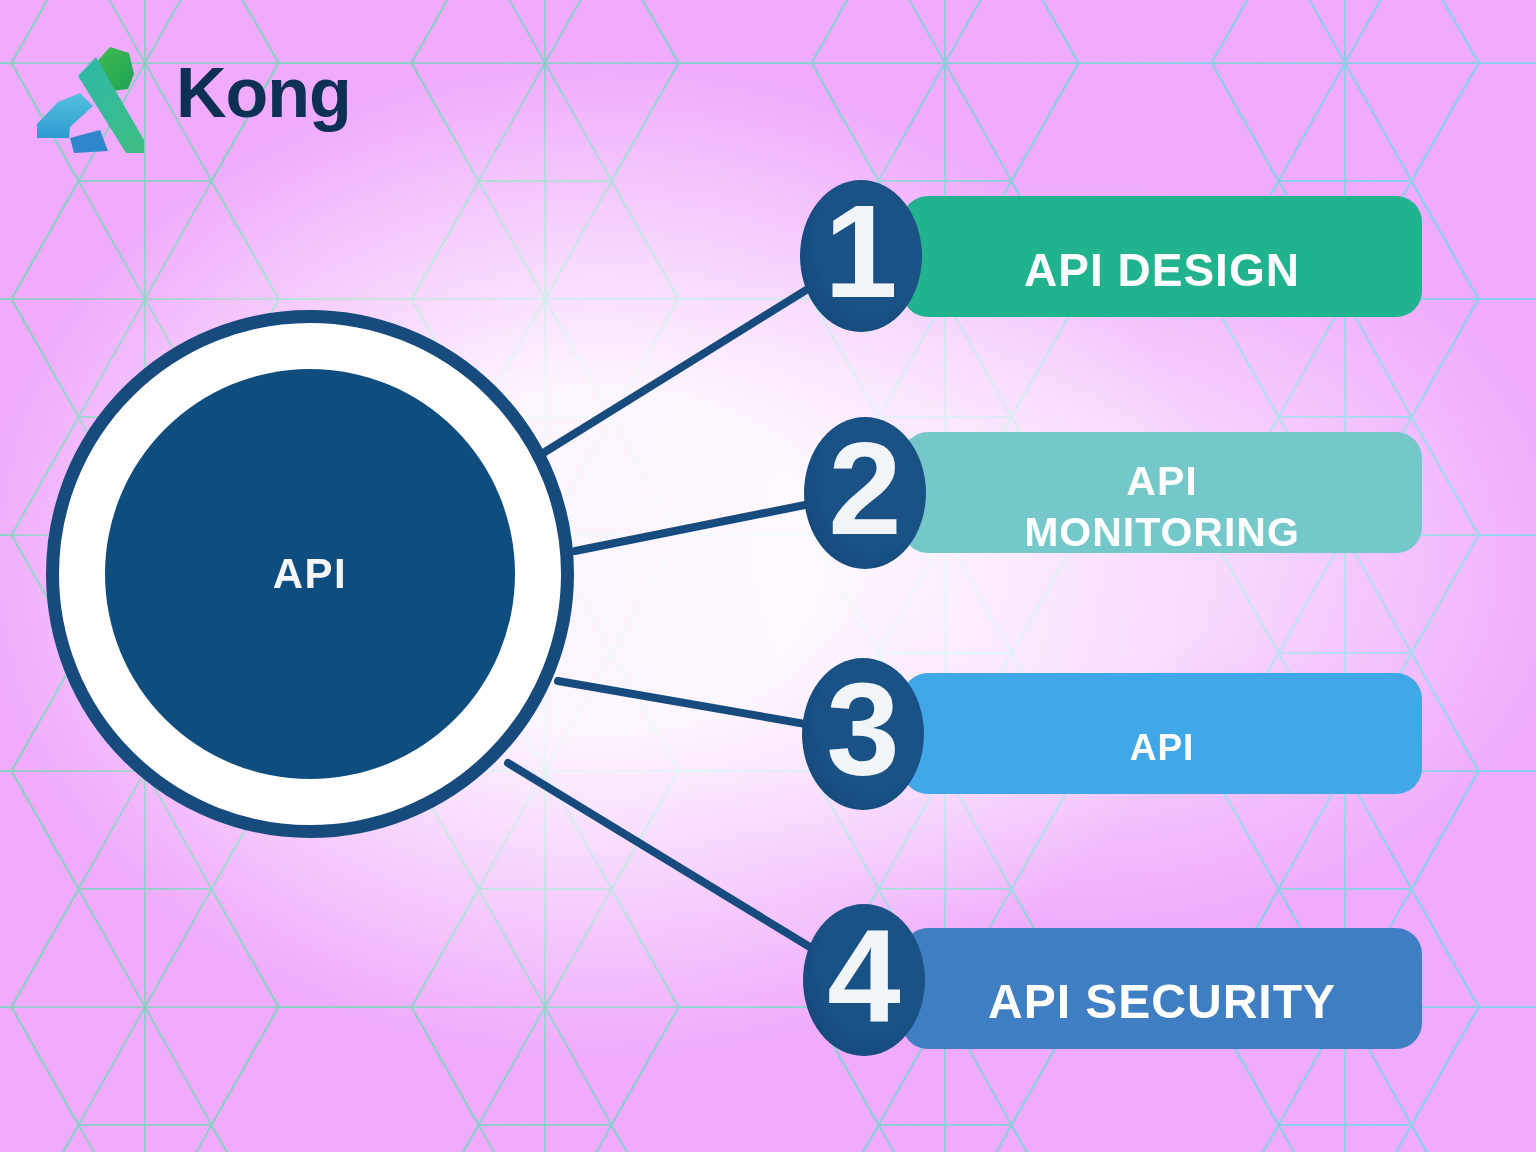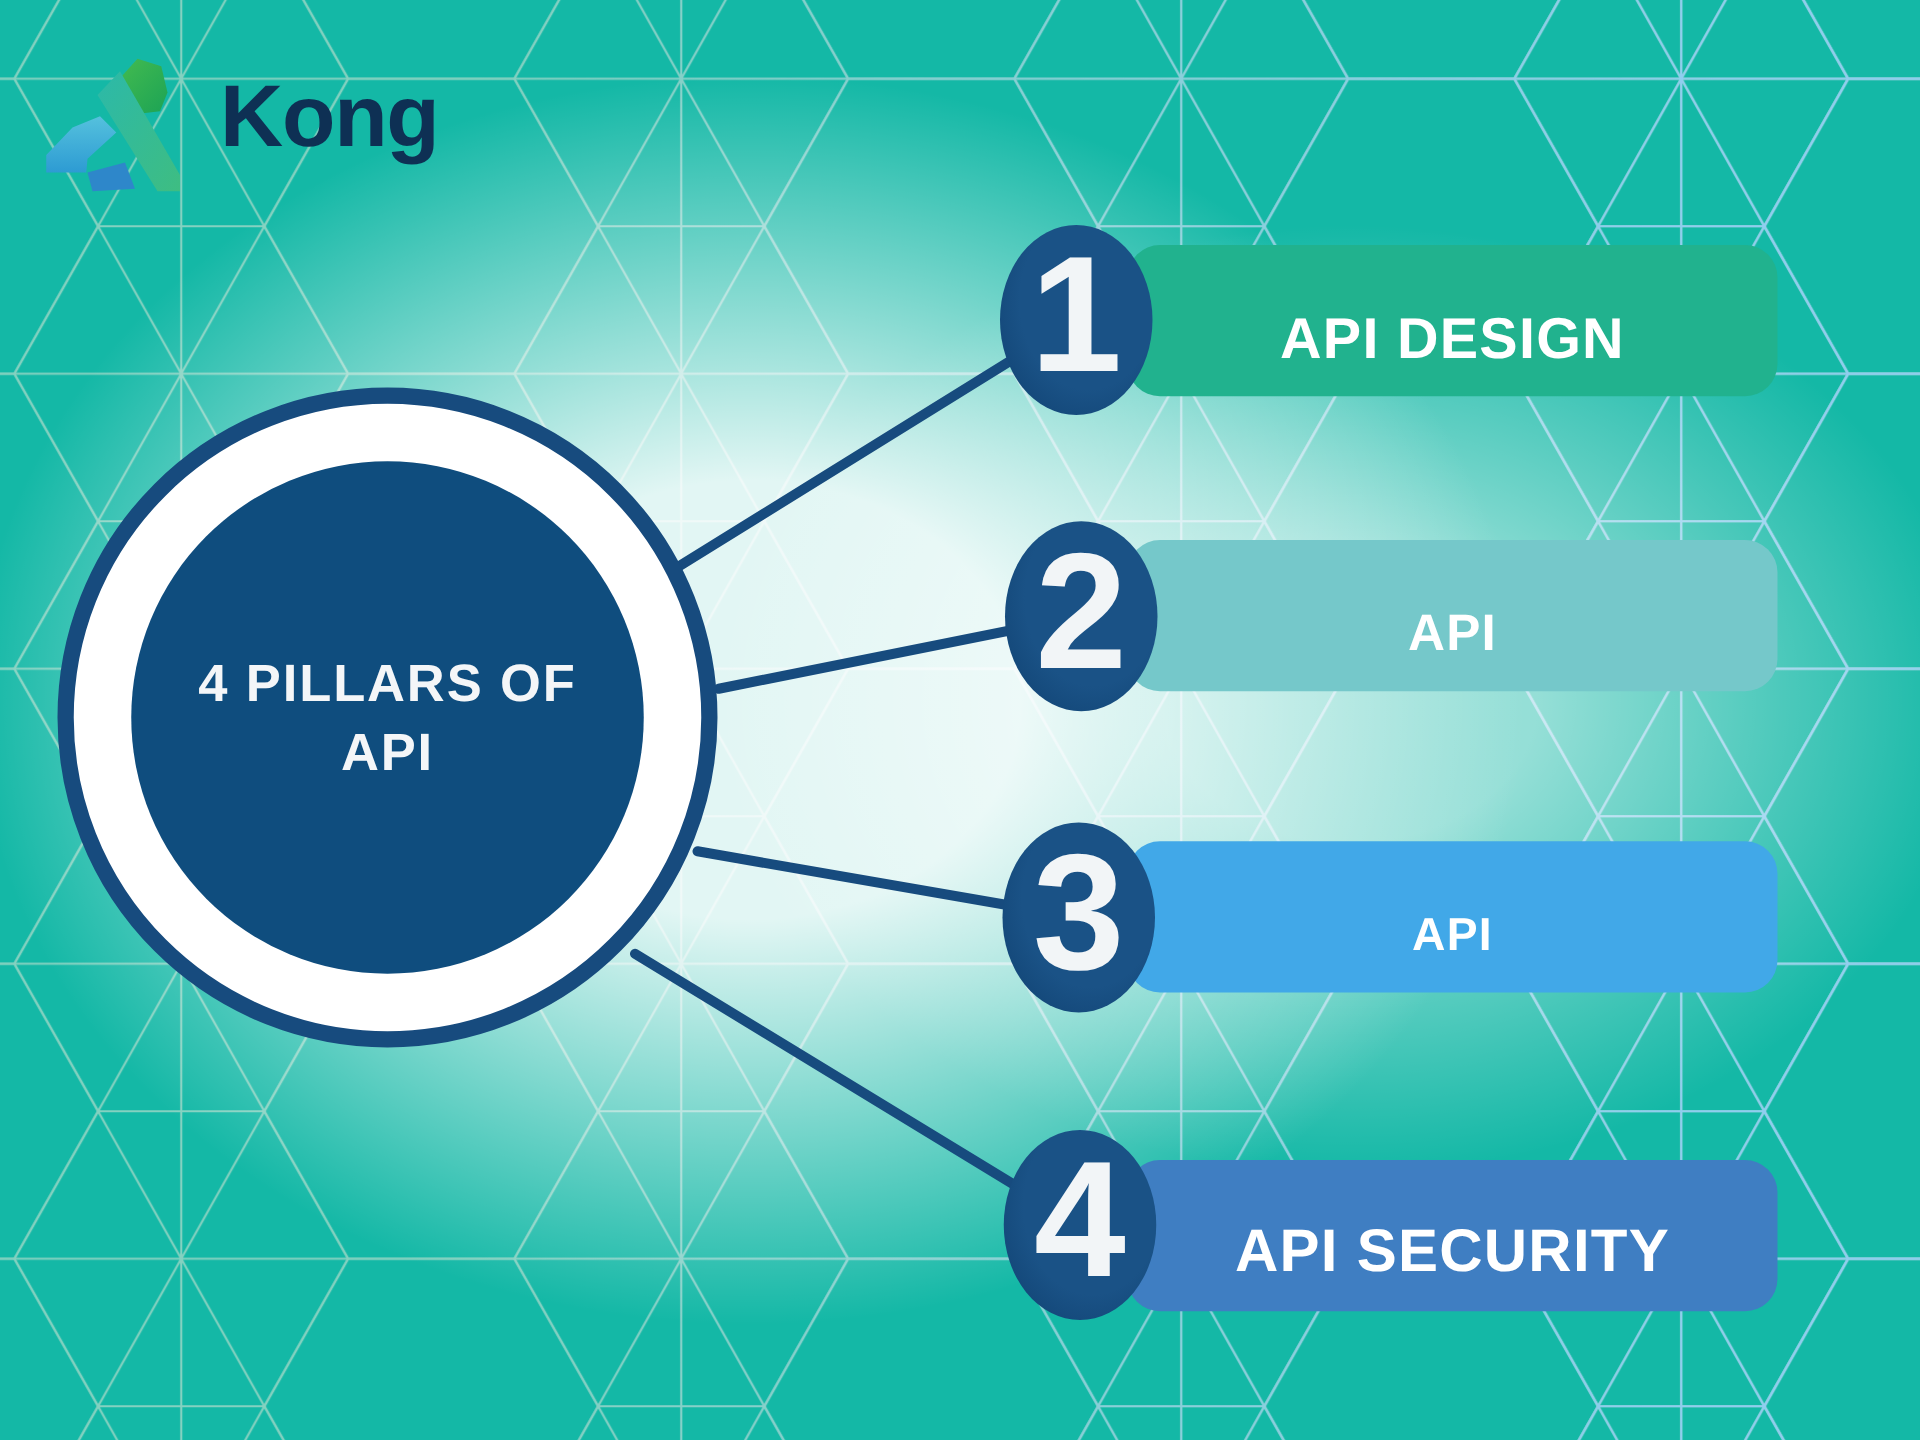--- a/index.html
+++ b/index.html
@@ -1,17 +1,17 @@
 <!DOCTYPE html>
 <html><head>
 <meta charset="utf-8">
 <style>
   html,body{margin:0;padding:0;background:#ffffff;}
   .stage{
-    position:relative;width:1536px;height:1152px;overflow:hidden;background:#14b8a6;
+    position:relative;width:1536px;height:1152px;overflow:hidden;background:#f0abfc;
     font-family:"Liberation Sans","DejaVu Sans",sans-serif;
   }
   .abs{position:absolute;}
   
   #bg-pattern{left:0;top:0;}
   #bg-fade{
     left:0;top:0;width:1536px;height:1152px;
     background:
       radial-gradient(620px 500px at 600px 560px, rgba(255,255,255,0.88) 35%, rgba(255,255,255,0) 100%),
       radial-gradient(500px 380px at 1080px 560px, rgba(255,255,255,0.55) 30%, rgba(255,255,255,0) 100%);
@@ -122,41 +122,41 @@
     <path d="M62 27 80 7 99 13 104 34 98 49 81 51 63 33Z" fill="url(#gGreen)"></path>
     <path d="M48 36 66 17 114 100 114 113 96 113Z" fill="url(#gTeal)"></path>
     <path d="M7 84 28 62 50 53 63 66 40 87 39 98 7 98Z" fill="url(#gBlue)"></path>
     <path d="M40 98 70 90 78 111 44 113Z" fill="#2e87ca"></path>
   </svg>
   <div class="abs wordmark">Kong</div>
 
   <div class="abs hub-ring"></div>
   <div class="abs hub-circle">
     <div class="hub-title">
-      <span style="display:block">4 PILLARS OF</span>
       <span style="display:block">API</span>
     </div>
   </div>
 
   <div class="row1">
     <div class="abs bar" style="background-color: rgb(33, 178, 142);">
       <div class="bar-label">
         <span>API DESIGN</span>
         <span></span>
       </div>
     </div>
     <div class="abs badge">
       <span>1</span>
     </div>
   </div>
 
   <div class="row2">
     <div class="abs bar" style="background-color: rgb(117, 200, 202);">
       <div class="bar-label">
         <span>API</span>
+        <span>MONITORING</span>
       </div>
     </div>
     <div class="abs badge">
       <span>2</span>
     </div>
   </div>
 
   <div class="row3">
     <div class="abs bar" style="background-color: rgb(65, 168, 232);">
       <div class="bar-label">

